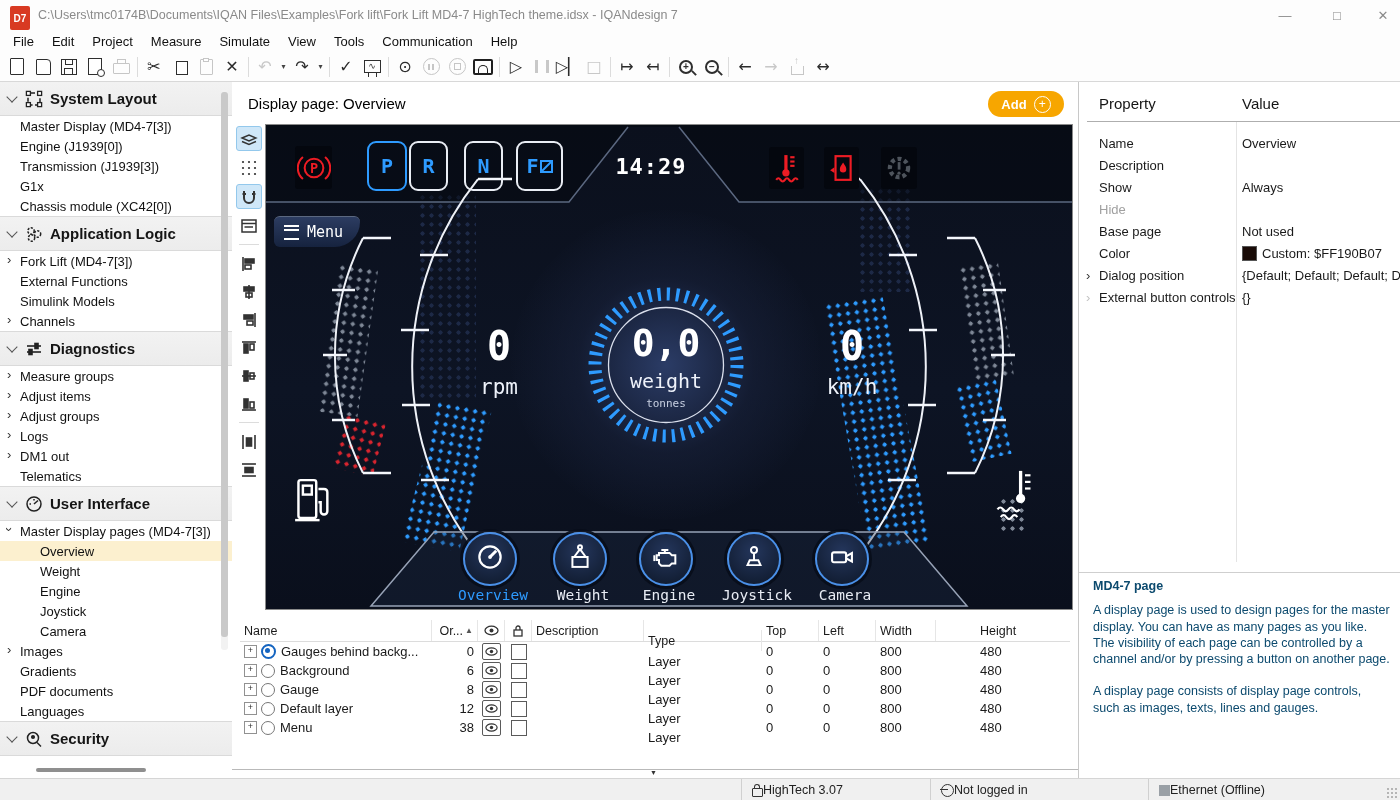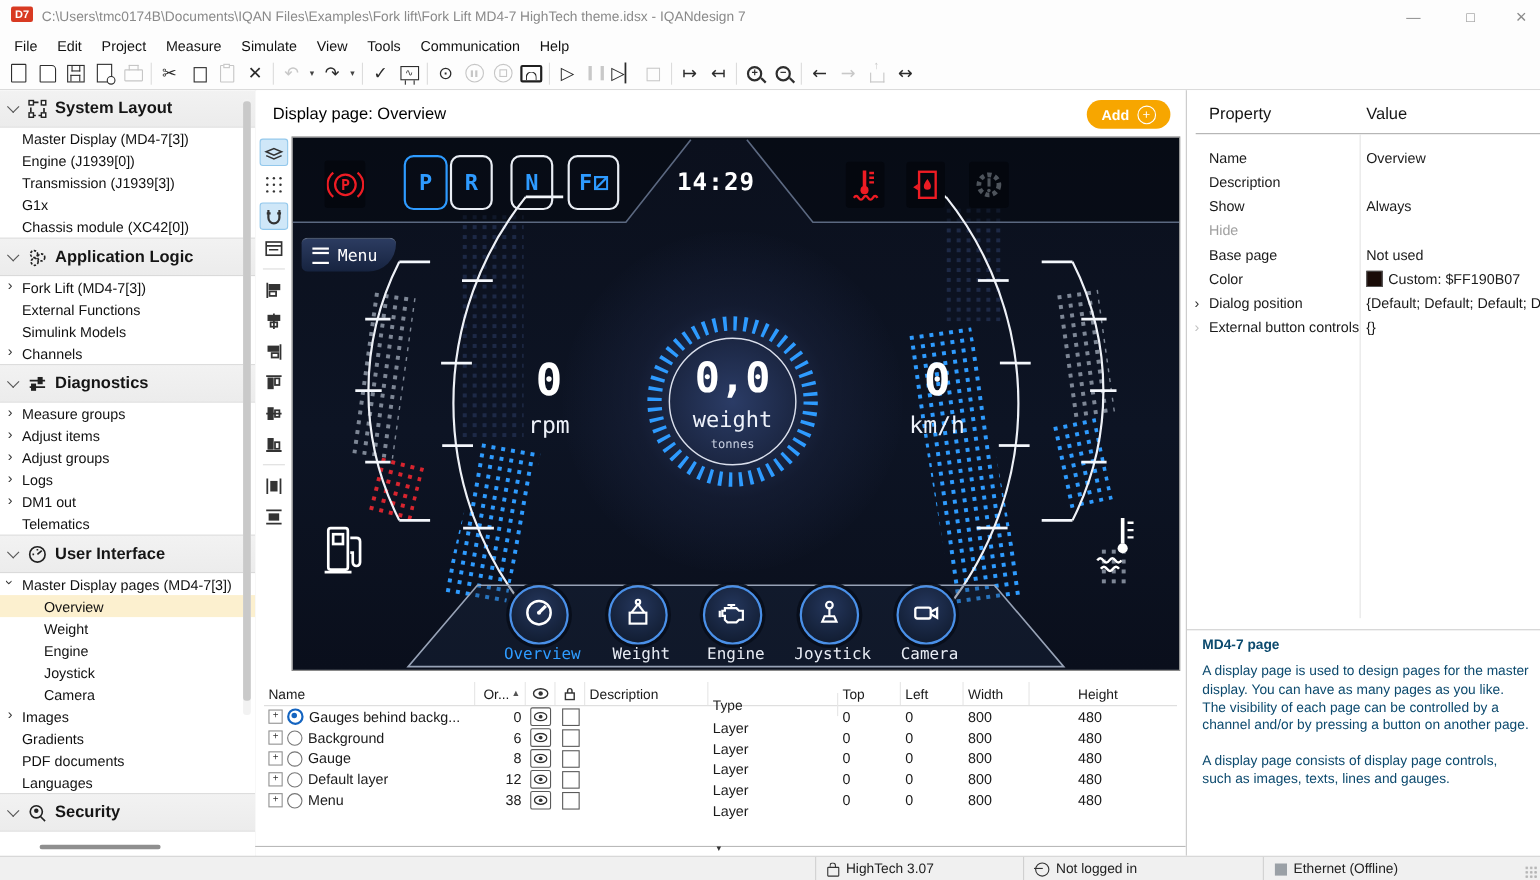--- a/index.html
+++ b/index.html
@@ -1,20 +1,20 @@
 <!DOCTYPE html>
 <html><head>
 <meta charset="utf-8">
 <style>
   html,body{margin:0;padding:0;background:#dcdcdc;}
   .app{position:relative;width:1400px;height:800px;background:#ffffff;overflow:hidden;
        font-family:"Liberation Sans",sans-serif;color:#1a1a1a;}
   
   .titlebar{position:absolute;left:0;top:0;width:1400px;height:30px;background:#fdfdfd;}
-  .appbadge{position:absolute;left:10px;top:6px;width:20px;height:14px;background:#d83a22;color:#fff;
+  .appbadge{position:absolute;left:10px;top:6px;width:20px;height:24px;background:#d83a22;color:#fff;
             font-size:10px;font-weight:bold;display:flex;align-items:center;justify-content:center;border-radius:2px;}
   .wtitle{position:absolute;left:38px;top:8px;font-size:12.5px;color:#8a8a8a;white-space:nowrap;}
   .winbtn{position:absolute;top:4px;width:30px;height:22px;display:flex;align-items:center;justify-content:center;
           color:#8a8a8a;font-size:13px;}
   
   .menubar{position:absolute;left:0;top:30px;width:1400px;height:22px;background:#fdfdfd;display:flex;align-items:center;padding-left:4px;}
   .menuitem{padding:0 9px;font-size:13px;color:#111;height:22px;display:flex;align-items:center;}
   
   .toolbar{position:absolute;left:0;top:52px;width:1400px;height:29px;background:#fdfdfd;border-bottom:1px solid #d8d8d8;
            display:flex;align-items:center;padding-left:4px;}
@@ -138,21 +138,21 @@
   .pexp.lt{color:#c2c2c2;}
   .pval{position:absolute;left:163px;white-space:nowrap;overflow:hidden;width:159px;display:flex;align-items:center;gap:5px;}
   .swatch{width:13px;height:13px;background:#190B07;border:1px solid #555;flex:none;}
   .helpline{position:absolute;left:0;top:490px;width:322px;border-top:1px solid #cfcfcf;}
   .help{position:absolute;left:14px;top:496px;width:298px;font-size:12.5px;line-height:1.3;color:#0c4a6e;}
   .help h4{margin:0 0 8px 0;font-size:12.5px;}
   .help p{margin:0 0 16px 0;}
   
   .statusbar{position:absolute;left:0;top:778px;width:1400px;height:22px;background:#f0f0f0;border-top:1px solid #d5d5d5;font-size:12.5px;color:#222;}
   .sbsep{position:absolute;top:0;height:22px;border-left:1px solid #d0d0d0;}
-  .sbitem{position:absolute;top:0;height:22px;display:flex;align-items:center;gap:6px;}
+  .sbitem{position:absolute;top:0;height:22px;display:flex;align-items:center;}
   .sb-lock{width:9px;height:7px;border:1.3px solid #333;border-radius:1px;position:relative;margin-top:4px;}
   .sb-lock::before{content:"";position:absolute;top:-5px;left:1px;width:4px;height:4px;border:1.3px solid #333;border-bottom:none;border-radius:3px 3px 0 0;}
   .sb-user{width:11px;height:11px;border:1.4px solid #333;border-radius:50%;position:relative;}
   .sb-user::before{content:"";position:absolute;left:-2px;top:4.2px;width:8px;height:1.6px;background:#333;}
   .sb-eth{width:11px;height:11px;background:#9aa0a6;}
   .grip{position:absolute;right:2px;bottom:2px;width:12px;height:12px;
         background-image:radial-gradient(circle,#b5b5b5 1px,transparent 1.4px);background-size:4px 4px;}
 </style>
 </head>
 <body>

